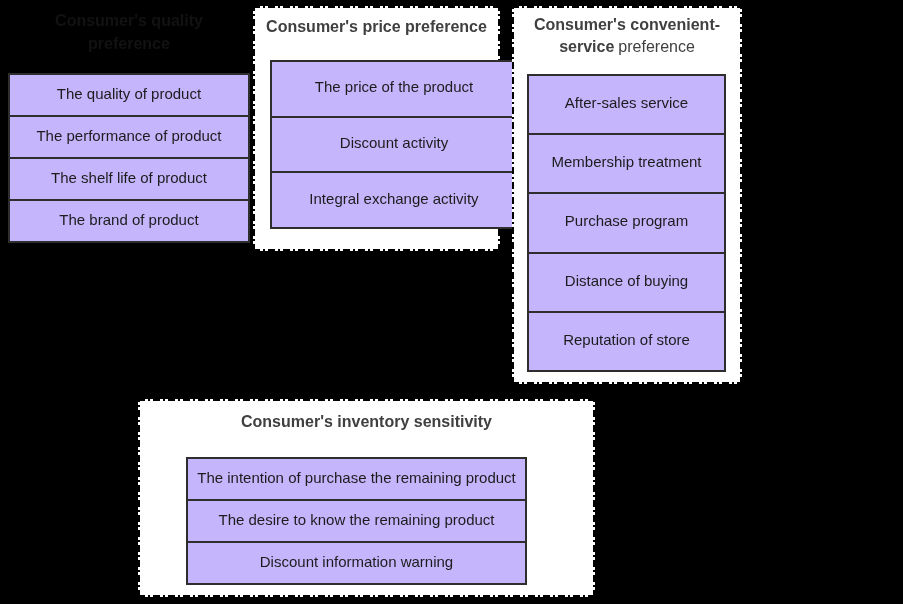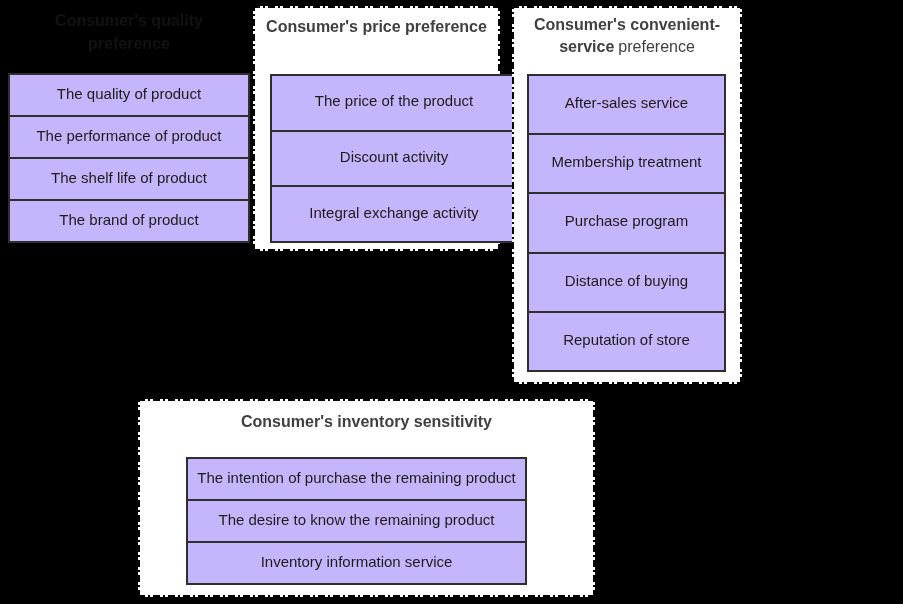--- a/index.html
+++ b/index.html
@@ -39,21 +39,21 @@
   .irow:last-child{border-bottom:none;}
 
   
   #quality-title{position:absolute;left:8px;top:9px;width:242px;text-align:center;
     font-weight:700;font-size:16px;line-height:23px;color:#121212;}
   #quality-table{left:8px;top:73px;width:242px;height:170px;}
 
   
   #panel-price{left:253px;top:6px;width:247px;height:245px;}
   #price-title{top:10px;}
-  #price-table{left:17px;top:68px;width:248px;height:169px;}
+  #price-table{left:17px;top:54px;width:248px;height:169px;}
 
   
   #panel-convenient{left:512px;top:6px;width:230px;height:378px;}
   #convenient-title{top:8px;}
   #convenient-title .regular{font-weight:400;margin-left:4px;}
   #convenient-table{left:15px;top:68px;width:199px;height:298px;justify-content:flex-end;}
 
   
   #panel-inventory{left:138px;top:399px;width:457px;height:198px;}
   #inventory-title{top:12px;}
@@ -94,15 +94,15 @@
     <div class="irow">Distance of buying</div>
     <div class="irow">Reputation of store</div>
   </div>
 </div>
 
 <div class="panel" id="panel-inventory">
   <div class="panel-title" id="inventory-title">Consumer's inventory sensitivity</div>
   <div class="itable" id="inventory-table">
     <div class="irow">The intention of purchase the remaining product</div>
     <div class="irow">The desire to know the remaining product</div>
-    <div class="irow">Inventory information service</div>
+    <div class="irow">Discount information warning</div>
   </div>
 </div>
 
 </body></html>

